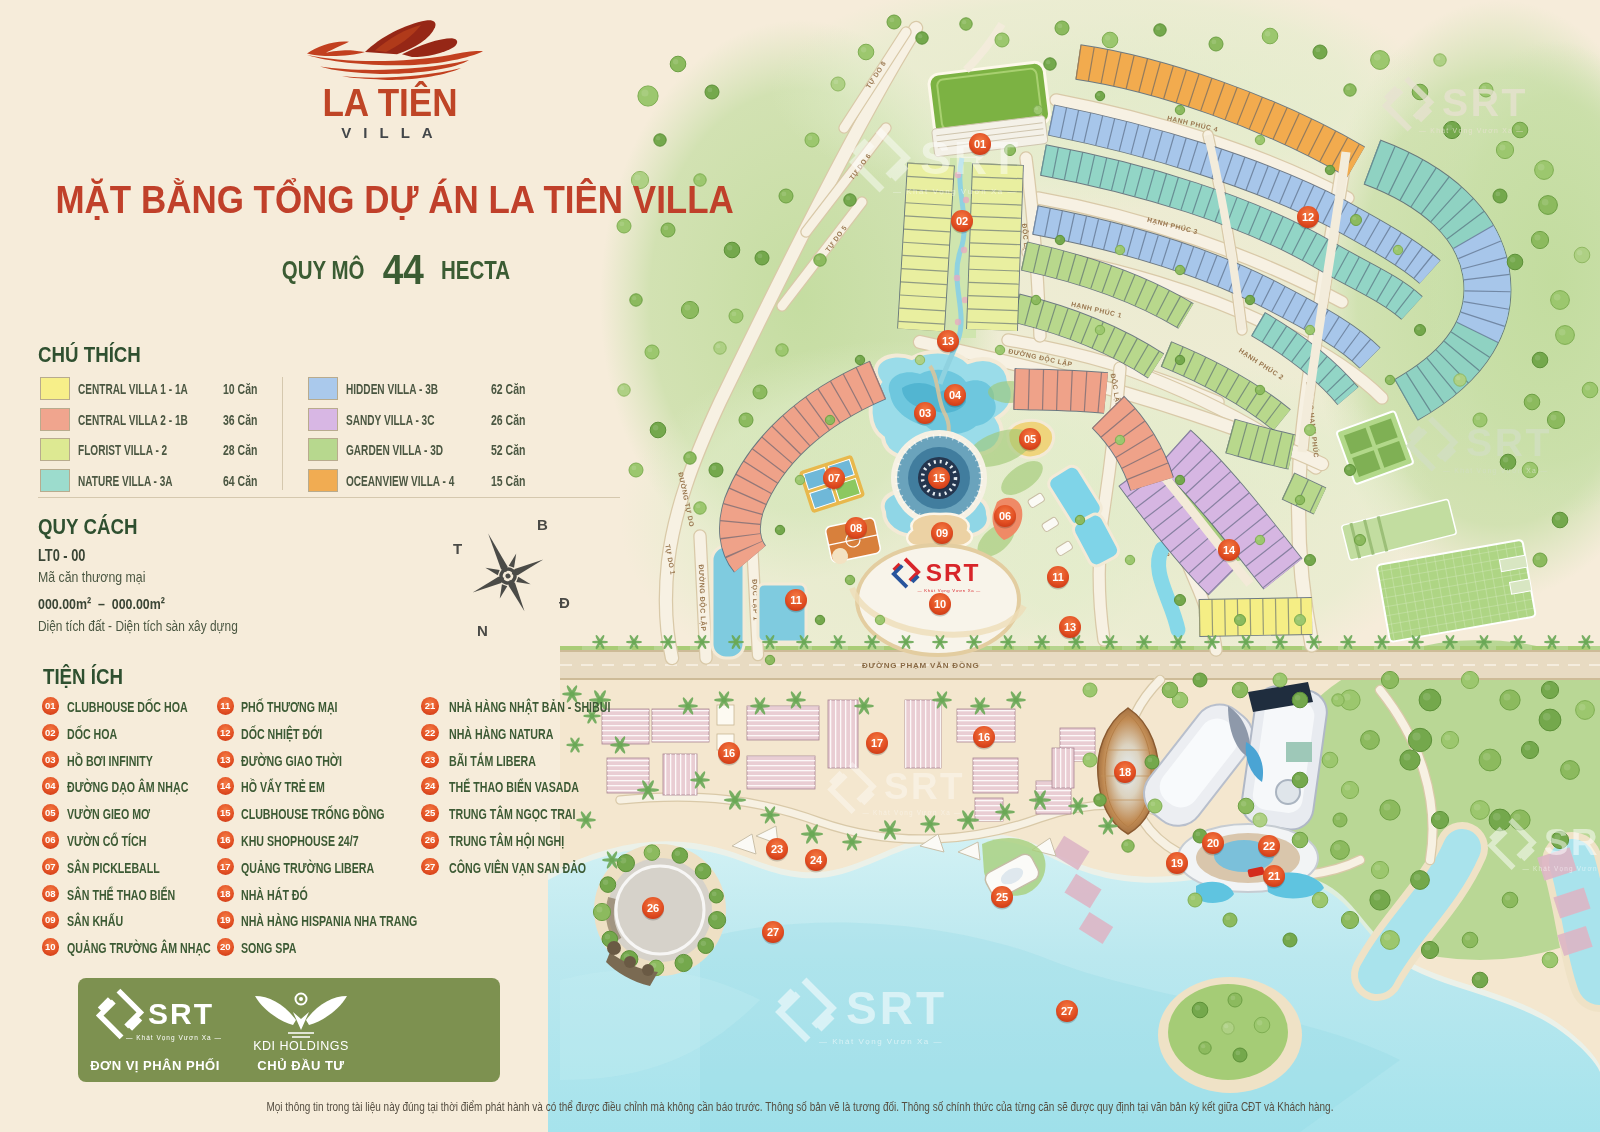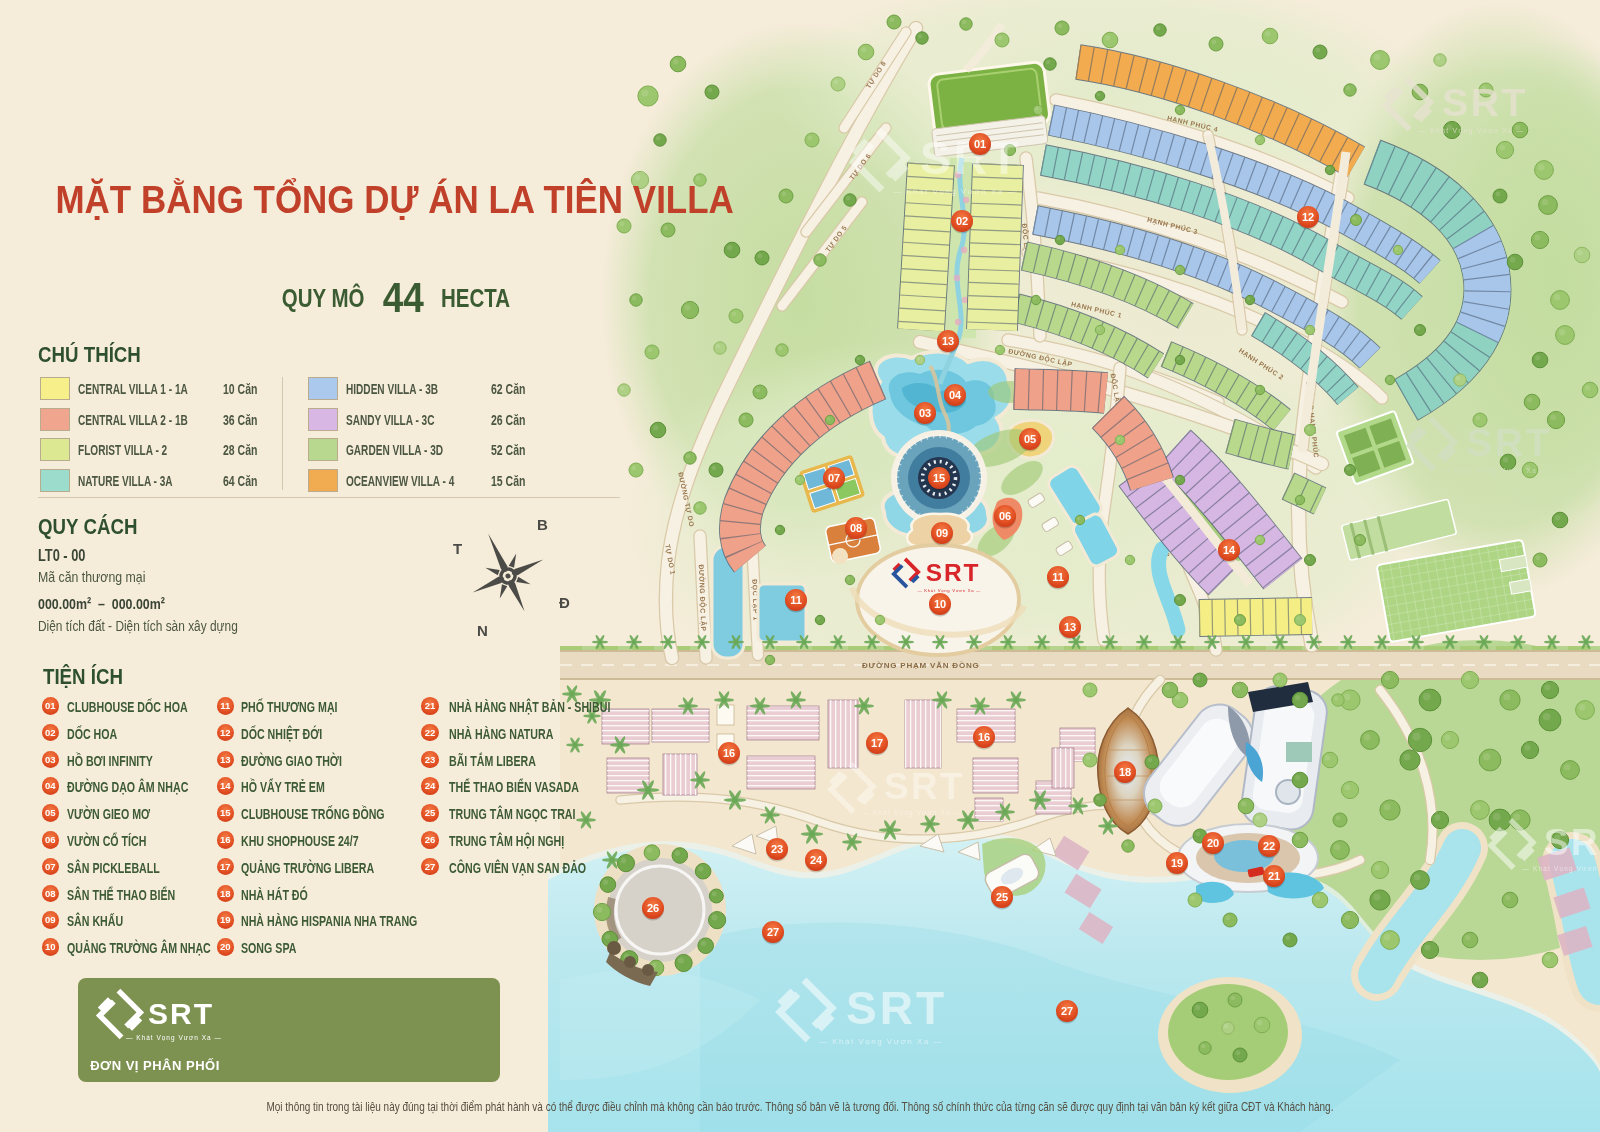--- a/index.html
+++ b/index.html
@@ -1752,24 +1752,39 @@
         <text x="773" y="936" font-size="11" font-weight="bold" fill="#fff" text-anchor="middle">27</text>
       </g>
 
 <g>
         <circle cx="1067" cy="1012.5" r="11" fill="#000" opacity="0.18"></circle>
         <circle cx="1067" cy="1011" r="11" fill="url(#mkg)"></circle>
         <text x="1067" y="1015" font-size="11" font-weight="bold" fill="#fff" text-anchor="middle">27</text>
       </g>
 </svg>
 
+<div class="abs" style="left:280px;top:14px;width:220px;height:150px;">
+<svg width="220" height="150" viewBox="0 0 220 150">
+<g transform="translate(0 1.5) scale(1 0.73)">
+<path d="M 85,50 C 100,30 125,12 146,7 C 153,5.5 157,9 155,16 C 150,32 135,44 117,53 Z" fill="#962716"></path>
+<path d="M 95,48 C 108,32 126,18 141,13 C 133,28 118,42 106,50 Z" fill="#b03a1a"></path>
+<path d="M 122,53 C 140,40 159,31 172,31 C 178,32 179,37 174,43 C 164,52 146,57 132,57 Z" fill="#962716"></path>
+<path d="M 27,52 C 38,42 54,34 69,36 C 60,42 50,48 46,51 C 53,49 64,47 73,48 L 85,50 C 70,56 44,58 27,52 Z" fill="#c2401f"></path>
+<path d="M 27,54 C 60,64 120,66 170,54 C 185,50 196,48 203,49 C 190,58 160,67 129,68 C 90,69 50,64 27,54 Z" fill="#c2401f"></path>
+<path d="M 40,70 C 80,78 140,76 189,61 C 176,73 135,81 100,80 C 75,79 54,76 40,70 Z" fill="#c2401f"></path>
+<path d="M 62,83 C 96,88 146,84 181,72 C 166,82 131,90 103,88 C 86,87 71,86 62,83 Z" fill="#c2401f"></path>
+</g>
+<text x="110" y="102" text-anchor="middle" font-size="39" font-weight="bold" fill="#bf4526" letter-spacing="0" transform="translate(110 0) scale(0.9 1) translate(-110 0)">LA TIÊN</text>
+<text x="113" y="124" text-anchor="middle" font-size="15" font-weight="bold" fill="#43474a" letter-spacing="12">VILLA</text>
+</svg>
+</div>
 
 <div class="abs" style="left:0;top:179px;width:790px;text-align:center;"><span style="display:inline-block;transform:scaleX(0.92);transform-origin:center;font-size:38px;font-weight:bold;color:#c0402a;white-space:nowrap;">MẶT BẰNG TỔNG DỰ ÁN LA TIÊN VILLA</span></div>
 
-<div class="abs" style="left:0;top:246px;width:790px;text-align:center;color:#3b5c33;margin-top:28px;">
+<div class="abs" style="left:0;top:246px;width:790px;text-align:center;color:#3b5c33;">
 <span style="display:inline-block;transform:scaleX(0.82);font-size:25px;font-weight:bold;vertical-align:middle;">QUY MÔ&nbsp;</span><span style="display:inline-block;transform:scaleX(0.88);font-size:42px;font-weight:bold;vertical-align:middle;">44</span><span style="display:inline-block;transform:scaleX(0.82);font-size:25px;font-weight:bold;vertical-align:middle;">&nbsp;HECTA</span>
 </div>
 
 
 <div class="abs" style="left:38px;top:342px;"><span style="display:inline-block;transform:scaleX(0.85);transform-origin:left;font-size:22px;font-weight:bold;color:#2f5030;white-space:nowrap;">CHÚ THÍCH</span></div>
 
 <div class="abs" style="left:39.7px;top:377px;">
       <div style="position:absolute;left:0;top:0.0px;width:30px;height:23px;background:#f7ef89;border:1px solid #b8ab8e;box-sizing:border-box;"></div>
       <div style="position:absolute;left:38px;top:4.0px;transform:scaleX(0.72);transform-origin:left;font-size:14px;font-weight:bold;color:#4b5742;white-space:nowrap;">CENTRAL VILLA 1 - 1A</div>
       <div style="position:absolute;left:183px;top:4.0px;transform:scaleX(0.75);transform-origin:left;font-size:14px;font-weight:bold;color:#4b5742;white-space:nowrap;">10 Căn</div>
@@ -1908,15 +1923,29 @@
           <path d="M 2 30 L -26 2 L -8 -16"></path>
 <path d="M -13 -19 L -26 -6"></path>
           <path d="M 13 19 L 26 6"></path>
 </g>
 <text x="60" y="40" font-size="30" font-weight="bold" fill="#ffffff" letter-spacing="2">SRT</text>
 <text x="86" y="56" font-size="6.5" fill="#ffffff" text-anchor="middle" letter-spacing="1">— Khát Vọng Vươn Xa —</text>
 <text x="67" y="86" font-size="13" font-weight="bold" fill="#ffffff" text-anchor="middle" letter-spacing="0.5">ĐƠN VỊ PHÂN PHỐI</text>
 </svg>
 </div>
 
+<div class="abs" style="left:238px;top:984px;width:126px;height:94px;">
+<svg width="126" height="94" viewBox="0 0 126 94">
+<g fill="#ffffff">
+<path d="M 58,36 C 46,20 31,12 17,12 C 25,26 41,37 55,41 Z"></path>
+<path d="M 68,36 C 80,20 95,12 109,12 C 101,26 85,37 71,41 Z"></path>
+<path d="M 55,28 L 63,46 L 71,28 L 63,35 Z"></path>
+<circle cx="63" cy="15" r="5.5" fill="none" stroke="#ffffff" stroke-width="2"></circle>
+<circle cx="63" cy="15" r="2" fill="#ffffff"></circle>
+<path d="M 50,49 H 76 M 54,53 H 72" stroke="#ffffff" stroke-width="1.5" fill="none"></path>
+</g>
+<text x="63" y="66" font-size="12.5" fill="#ffffff" text-anchor="middle" letter-spacing="0.5">KDI HOLDINGS</text>
+<text x="63" y="86" font-size="13" font-weight="bold" fill="#ffffff" text-anchor="middle" letter-spacing="0.5">CHỦ ĐẦU TƯ</text>
+</svg>
+</div>
 
 
 <div class="abs" style="left:0;top:1097px;width:1600px;text-align:center;"><span style="display:inline-block;transform:scaleX(0.74);transform-origin:center;font-size:13.5px;color:#564f42;white-space:nowrap;">Mọi thông tin trong tài liệu này đúng tại thời điểm phát hành và có thể được điều chỉnh mà không cần báo trước. Thông số bản vẽ là tương đối. Thông số chính thức của từng căn sẽ được quy định tại văn bản ký kết giữa CĐT và Khách hàng.</span></div>
 </div>
 </body></html>

